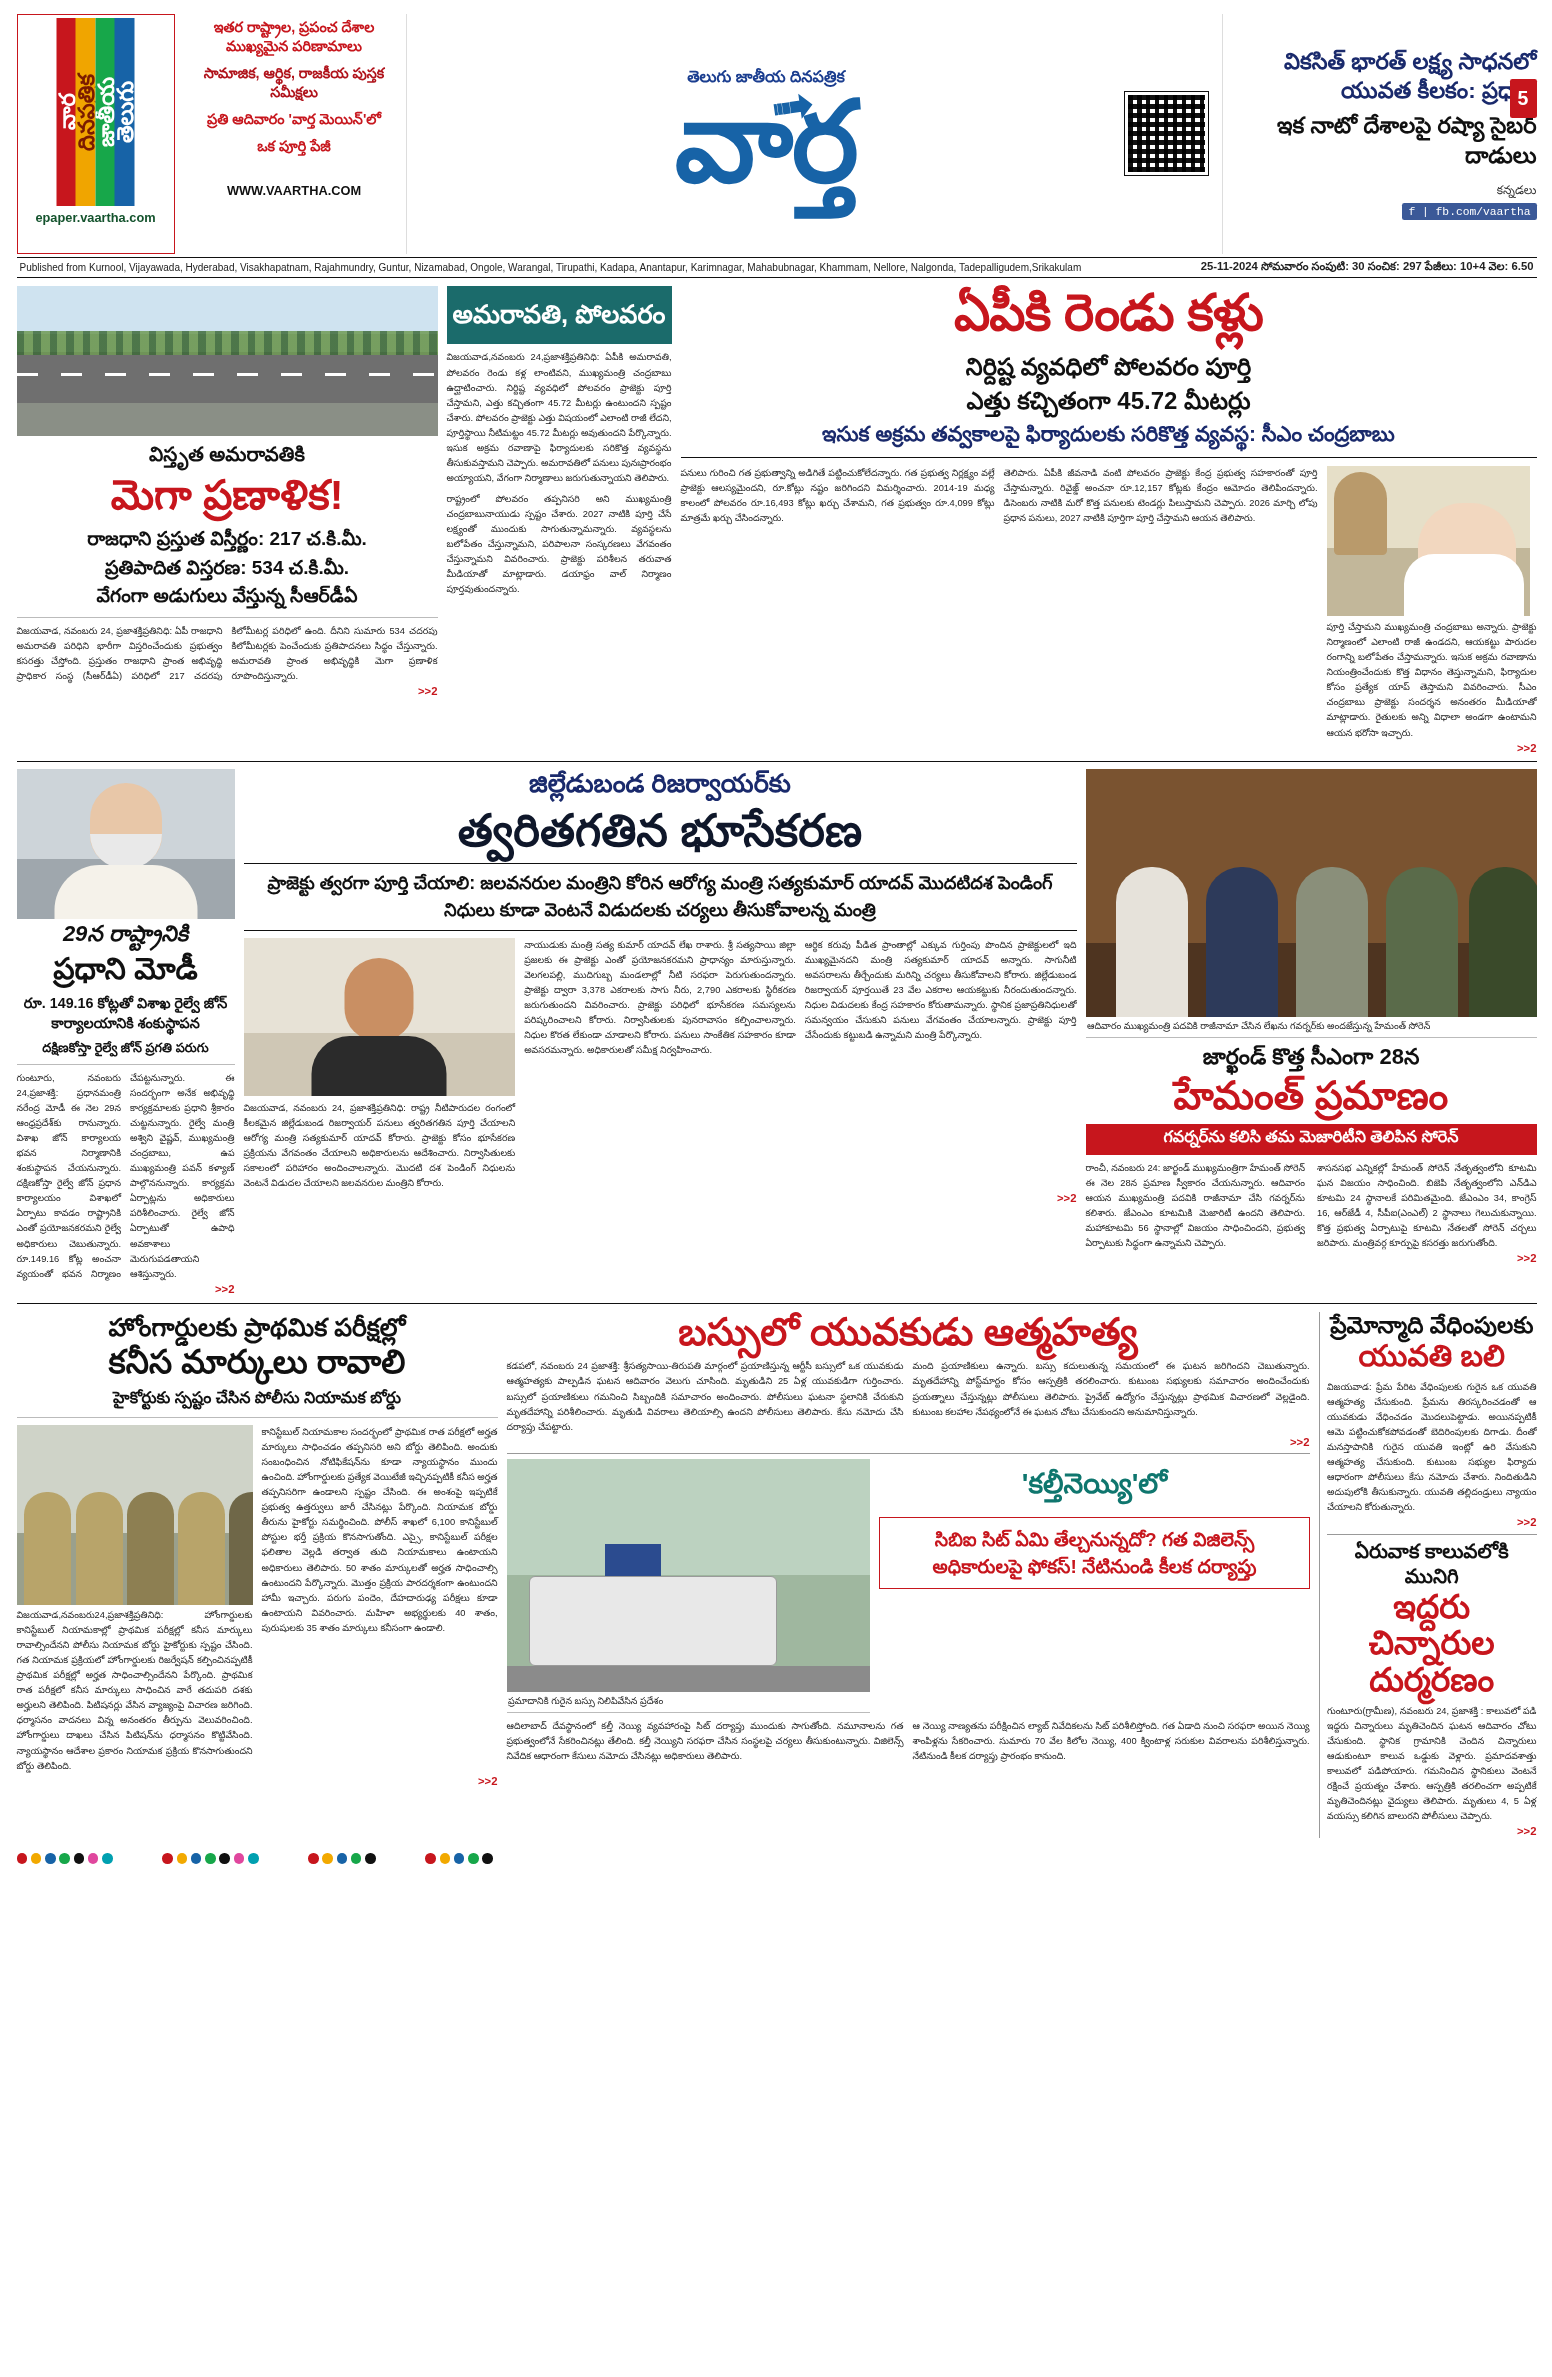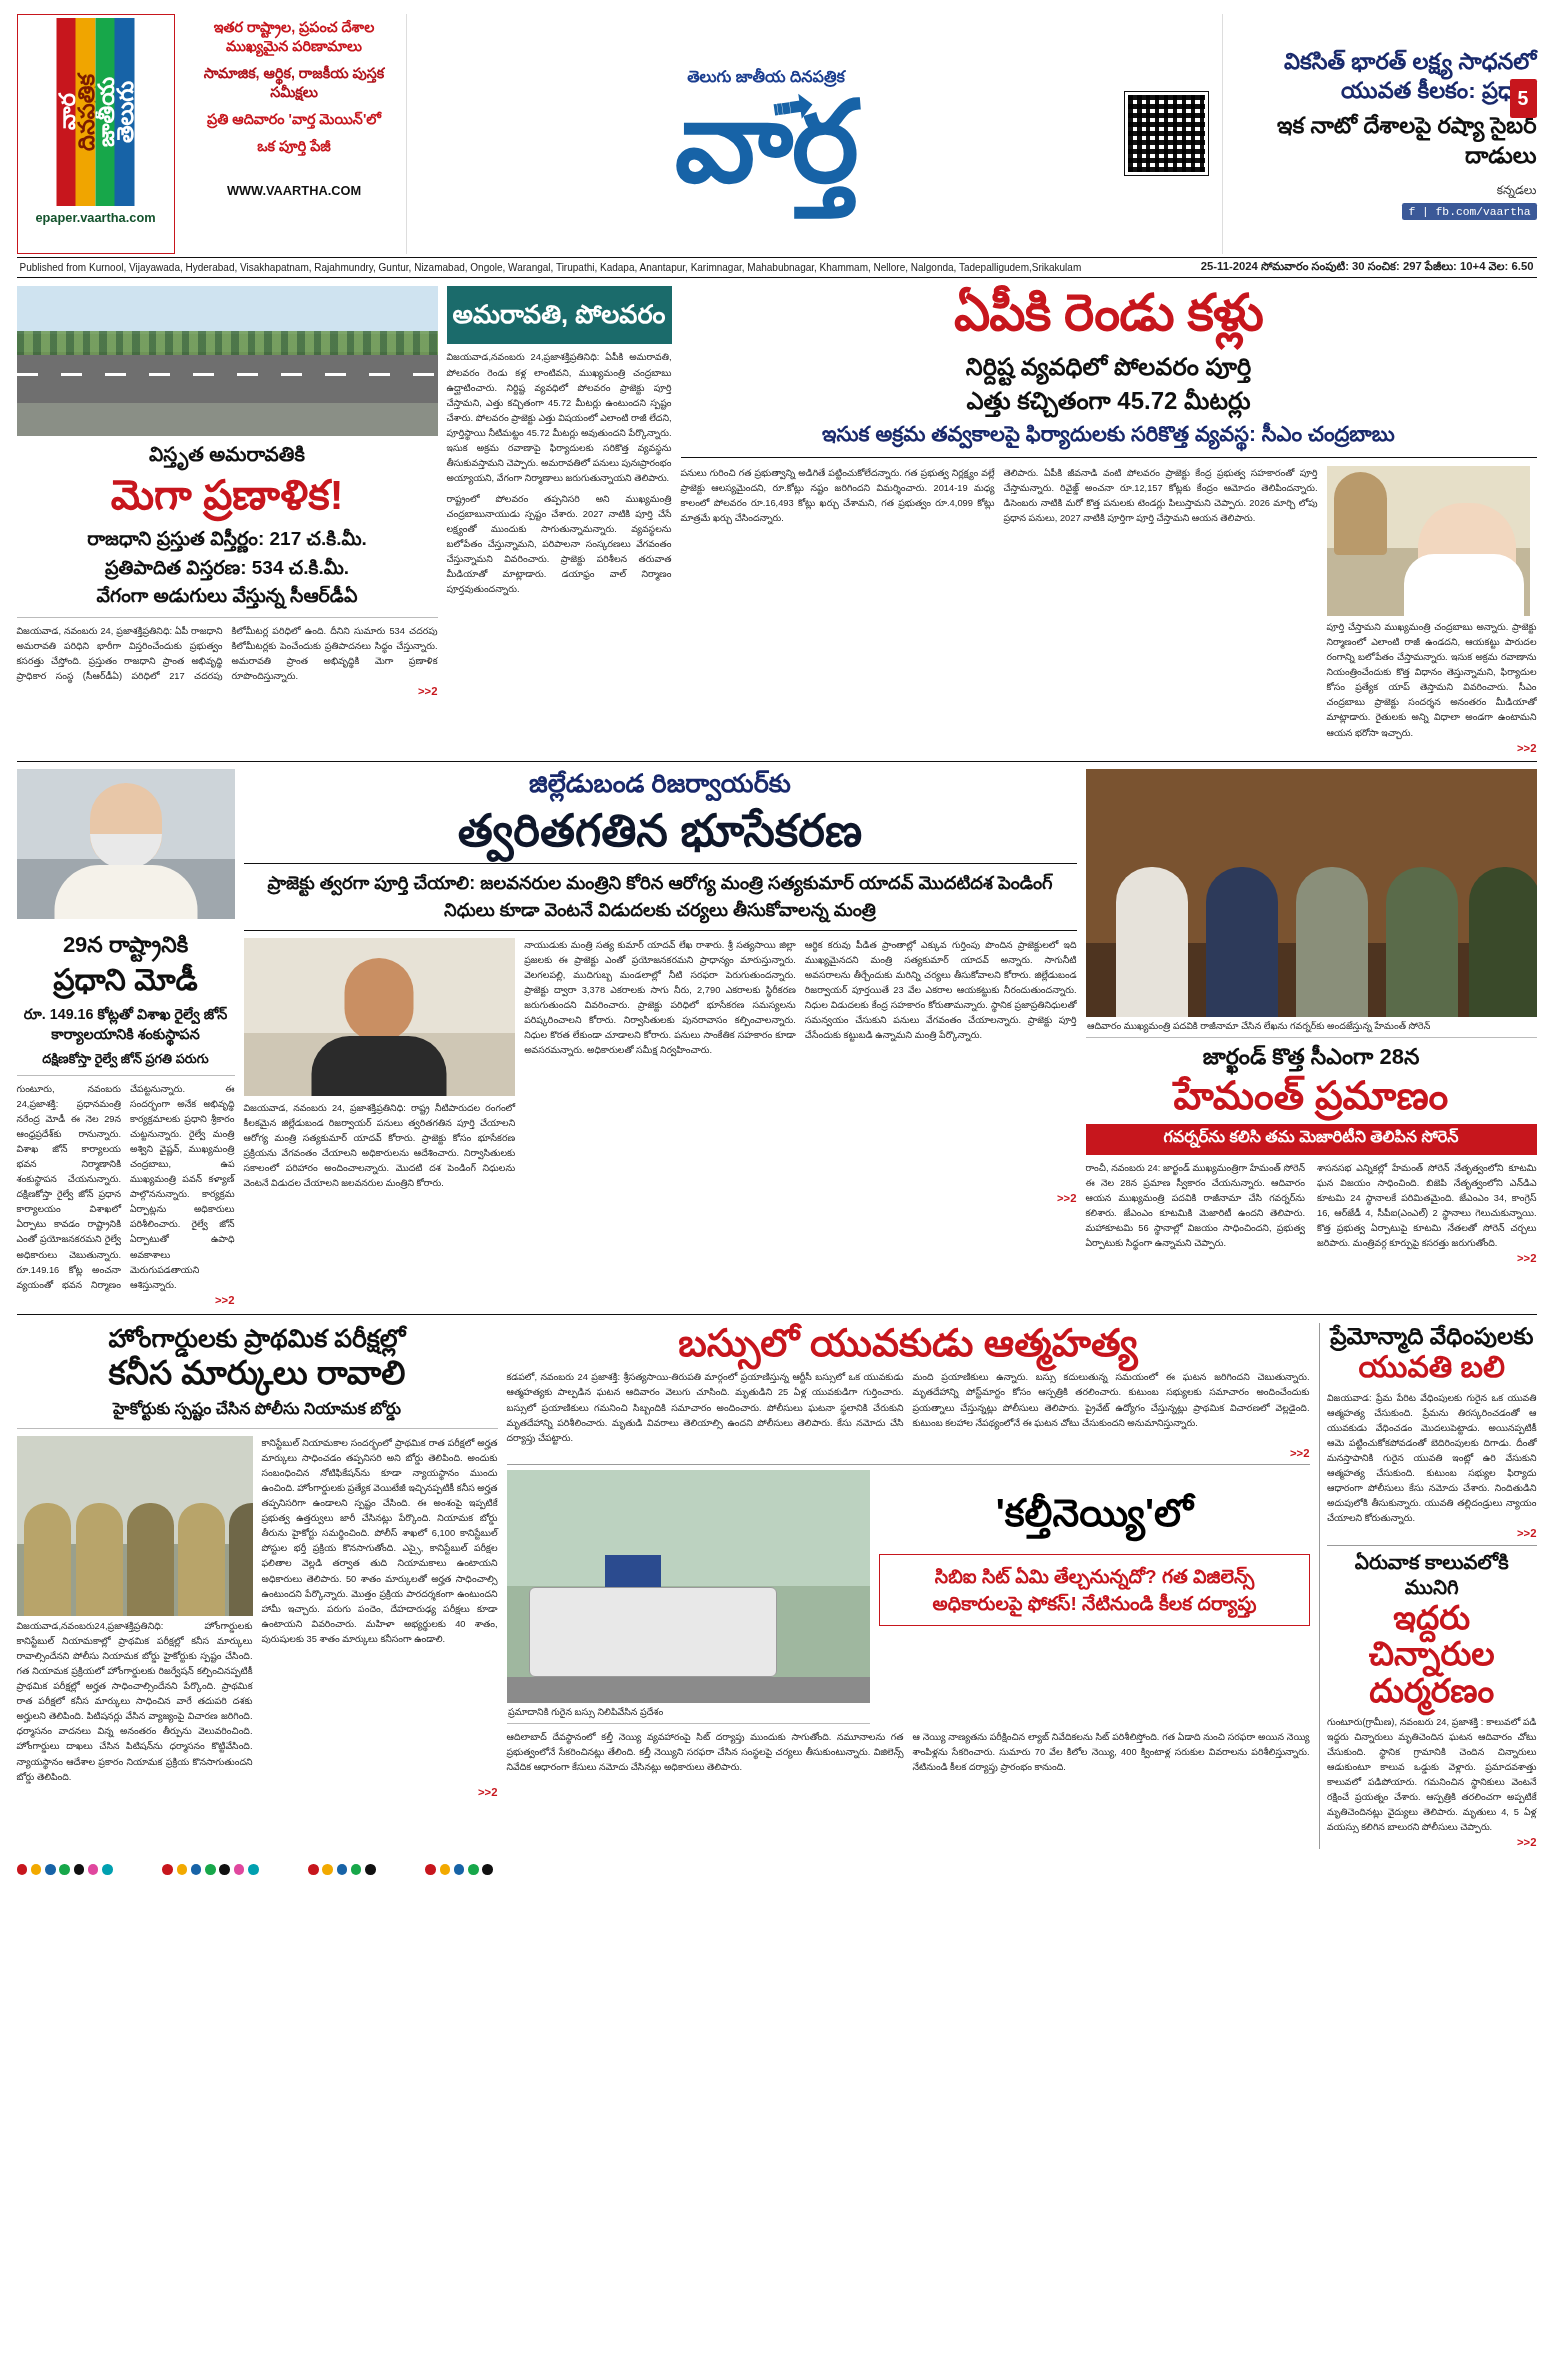--- a/index.html
+++ b/index.html
@@ -337,21 +337,21 @@
     width: 72px; height: 83px; background: #e8c7a8; border-radius: 36px 36px 30px 30px;
   }
   .modi-photo .beard {
     position: absolute; left: 50%; top: 65px; transform: translateX(-50%);
     width: 72px; height: 35px; background: #e9e9e9; border-radius: 0 0 36px 36px;
   }
   .modi-photo .kurta {
     position: absolute; left: 50%; bottom: 0; transform: translateX(-50%);
     width: 143px; height: 54px; background: #f5f2ea; border-radius: 45px 45px 0 0;
   }
-  .b2-l-head1 { font-size: 22px; font-weight: bold; text-align: center; margin-top: 13px; }
+  .b2-l-head1 { font-size: 22px; font-weight: bold; text-align: center; margin-top: 2px; font-style: italic; }
   .b2-l-head2 { font-size: 30px; font-weight: bold; text-align: center; color: #111; line-height: 1.15; }
   .b2-l-sub { font-size: 14.3px; font-weight: bold; text-align: center; line-height:1.45; margin-top: 6px; }
   .b2-l-sub2 { font-size: 12.8px; font-weight: bold; text-align: center; margin-top: 6px; border-bottom:0.8px solid #bbb; padding-bottom:6px;}
 
   .b2-mid { flex: 1; }
   .b2-mid-kicker { text-align:center; font-size: 25.5px; font-weight: bold; color:#1a2a6c; }
   .b2-mid-head { text-align:center; font-size: 45px; font-weight: bold; color:#0f172a; line-height:1.1; margin: 1.5px 0 7.5px; }
   .b2-mid-sub {
     font-size: 18px; line-height:1.5; font-weight: bold; text-align:center;
     border-top: 0.8px solid #111; border-bottom: 0.8px solid #111;
@@ -410,21 +410,21 @@
   .b3-mid { flex:1; }
   .b3-m-head { text-align:center; font-size:38px; font-weight:bold; color:#c7161d; line-height:1.1; }
   .bus-photo {
     width:100%; height: 233px;
     background: linear-gradient(180deg,#bcd2c0 0 50%, #9fb79f 50% 100%);
     position:relative; overflow:hidden;
   }
   .bus-photo .bus { position:absolute; left:22.5px; bottom:25.5px; width:248px; height:90px; background:#e8e8e8; border:1.5px solid #9a9a9a; border-radius:6px;}
   .bus-photo .road { position:absolute; left:0; right:0; bottom:0; height:25.5px; background:#8b8b8b;}
   .bus-photo .sign { position:absolute; left:98px; bottom:113px; width:56px; height:35px; background:#2b4b8f;}
-  .b3-m-q-head { text-align:center; font-size:38px; font-weight:bold; color:#000000; margin-top:22px;}
+  .b3-m-q-head { text-align:center; font-size:28px; font-weight:bold; color:#0f766e; margin-top:9px;}
   .b3-m-q-head2 { text-align:center; font-size:42px; font-weight:bold; color:#c7161d; line-height:1.05;}
   .redbox {
     border:1.5px solid #c7161d; color:#c7161d; font-weight:bold;
     font-size:19px; line-height:1.45; padding:7.5px; text-align:center;
   }
 
   .b3-right { width: 218px; border-left:0.8px solid #999; padding-left:7.5px; }
   .b3-r-h { text-align:center; font-size:23px; font-weight:bold; line-height:1.2; }
   .b3-r-h2 { text-align:center; font-size:30px; font-weight:bold; color:#c7161d; line-height:1.15; }
   .b3-r-h3 { text-align:center; font-size:20px; font-weight:bold; line-height:1.25; margin-top:4.5px;}

